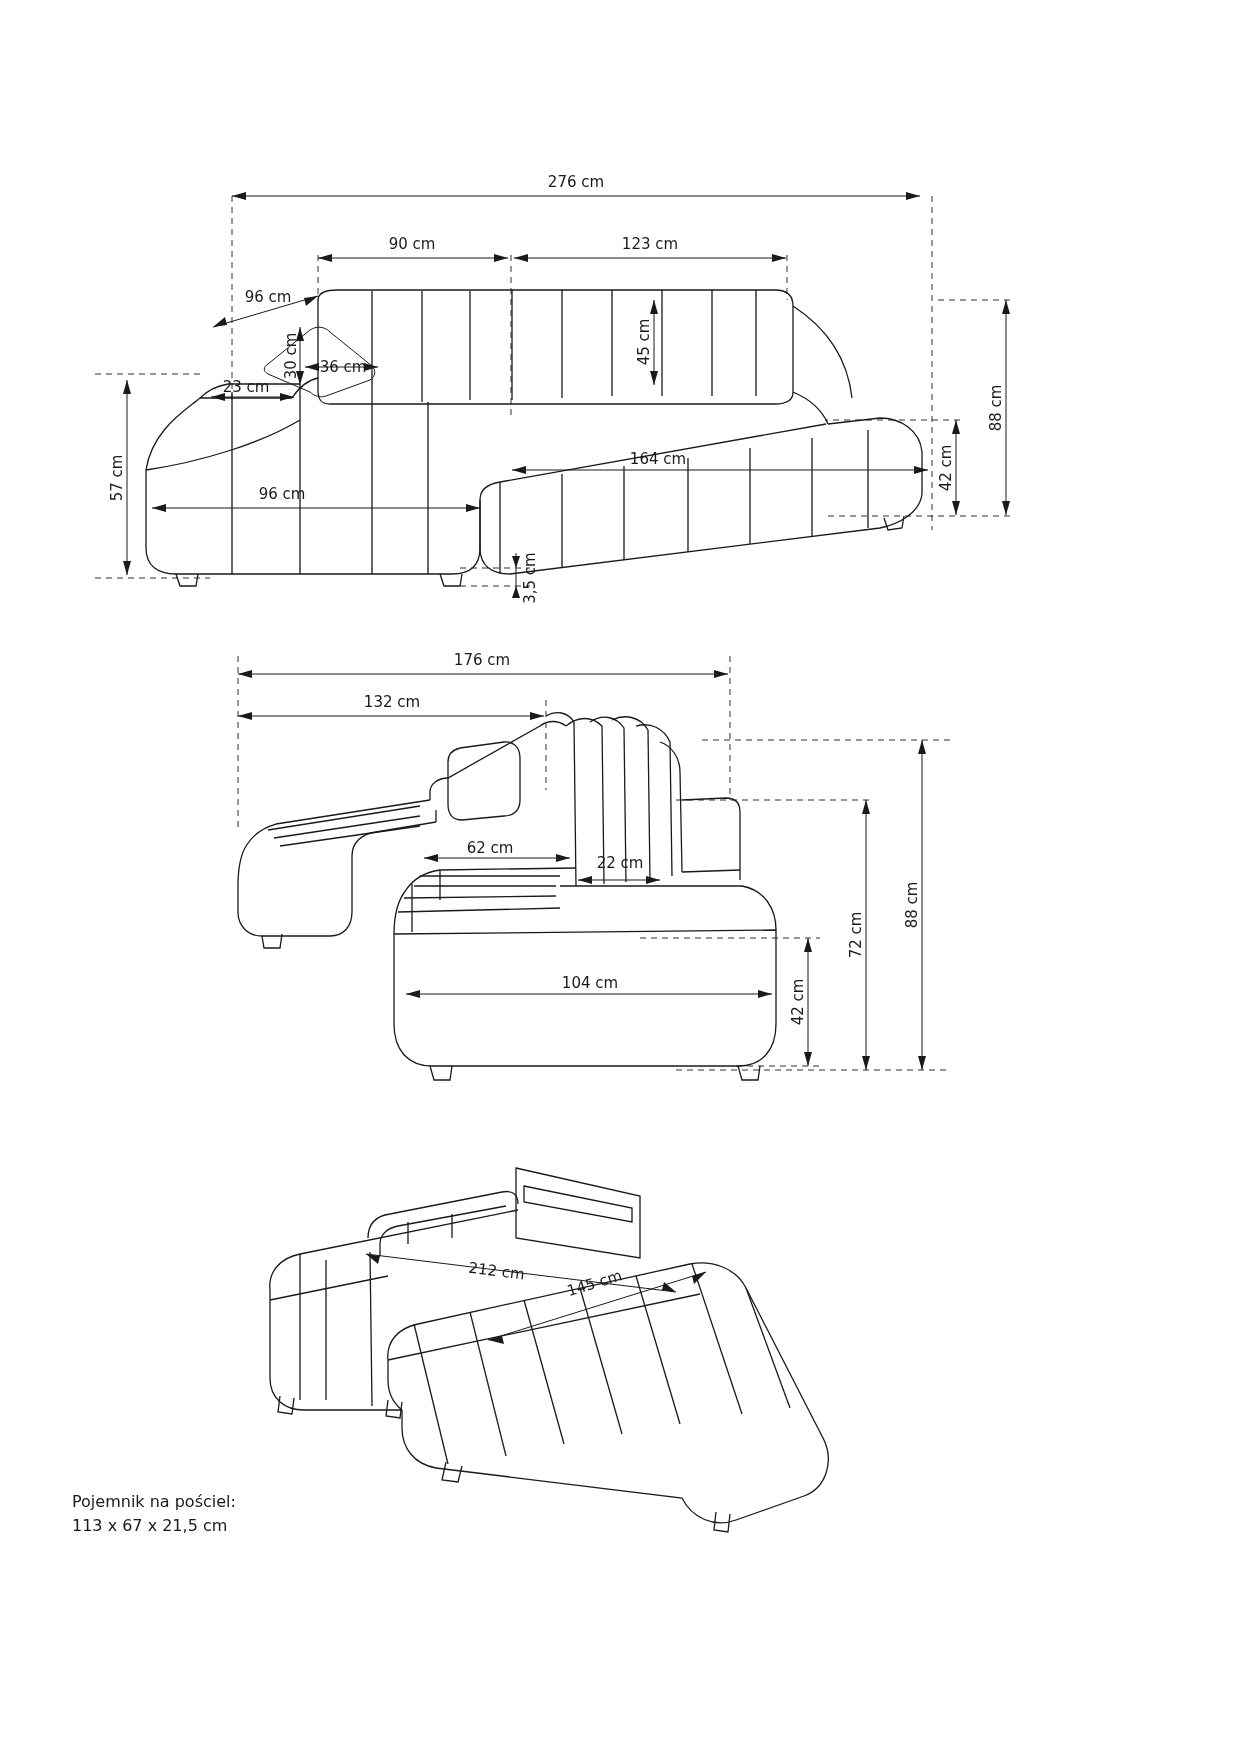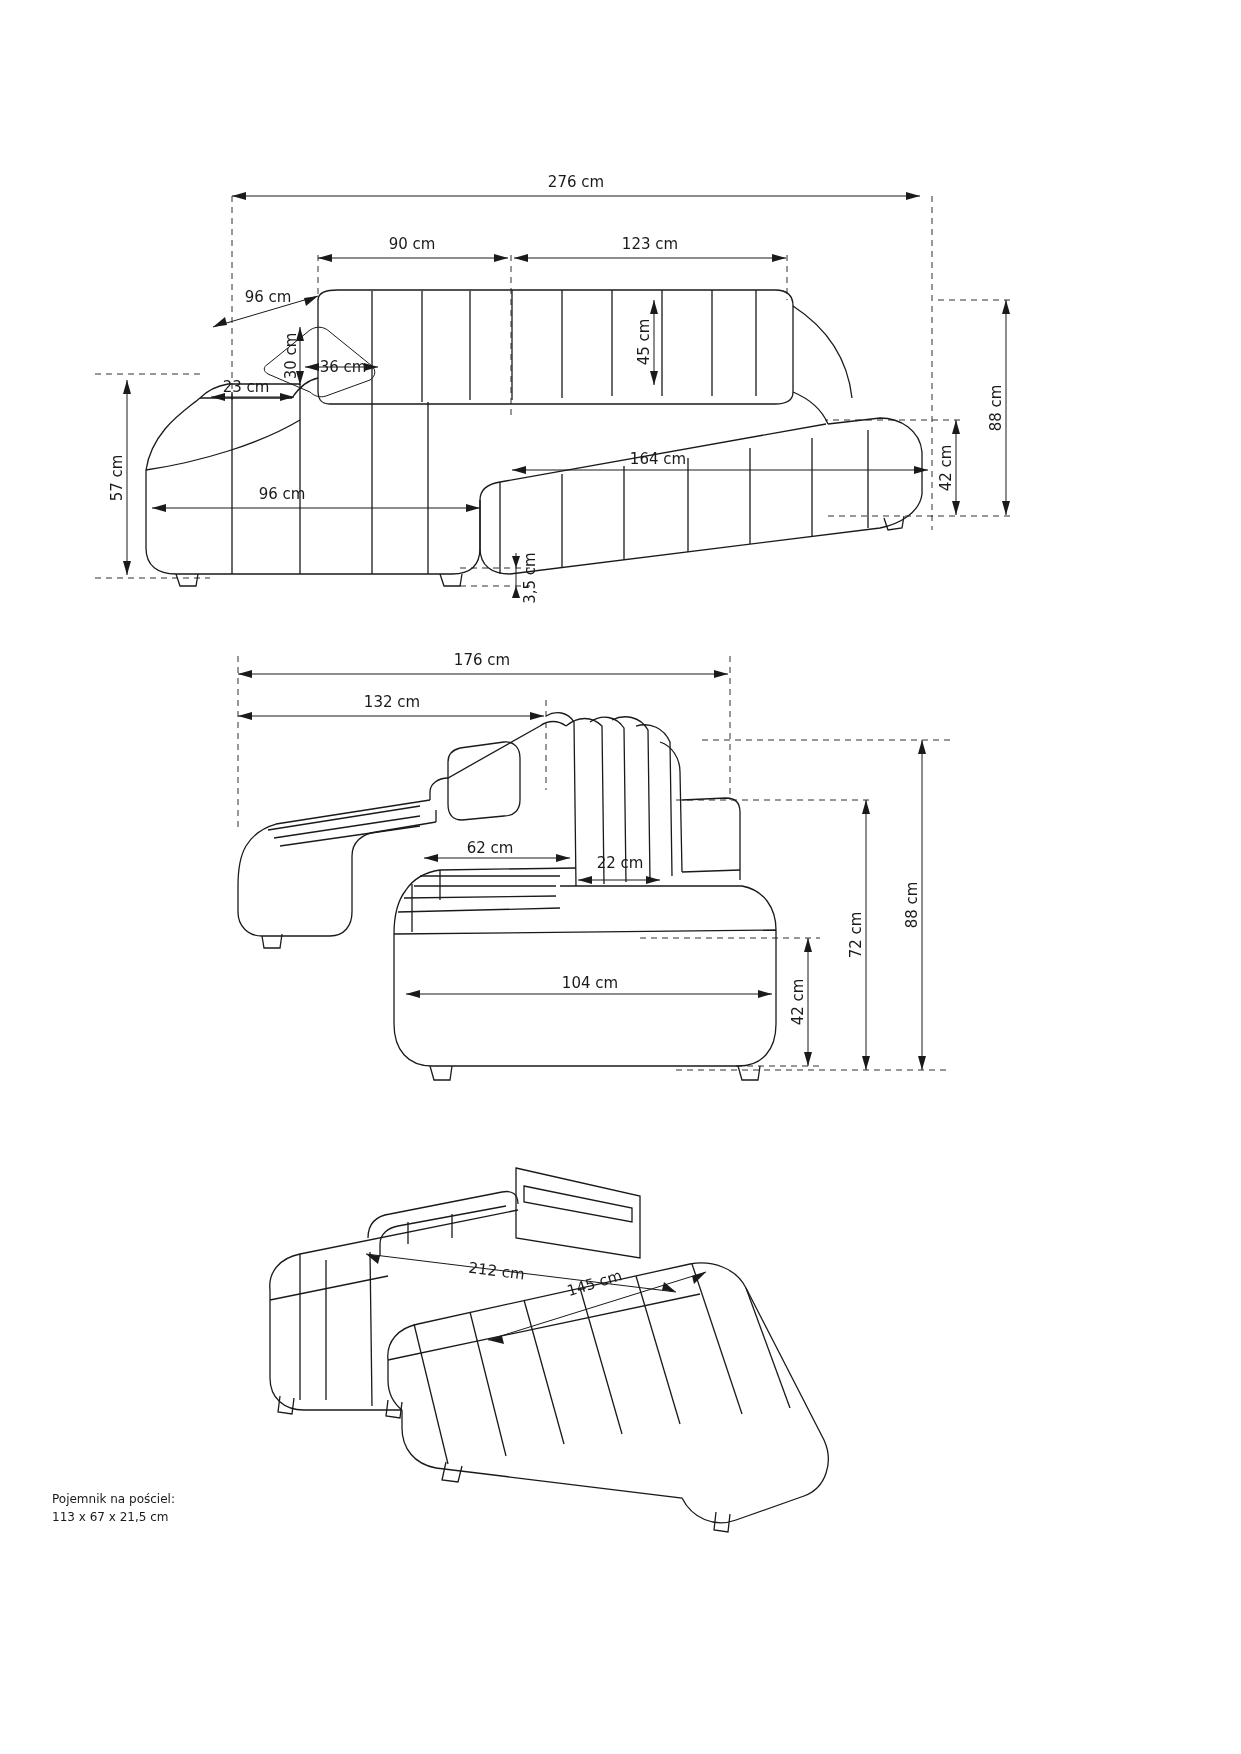--- a/index.html
+++ b/index.html
@@ -21,23 +21,23 @@
     width: 1241px;
     height: 1754px;
   }
   .dim-label {
     font-size: 15px;
     fill: #1a1a1a;
     font-family: "DejaVu Sans", "Liberation Sans", sans-serif;
   }
   .footnote {
     position: absolute;
-    left: 52px;
+    left: 72px;
     top: 1490px;
-    font-size: 12px;
+    font-size: 16px;
     line-height: 1.5;
     color: #1a1a1a;
     white-space: pre-line;
     font-family: "DejaVu Sans", "Liberation Sans", sans-serif;
   }
   svg { display: block; }
   .ln { stroke: #1a1a1a; fill: none; }
   .thin { stroke-width: 1; }
   .body-ln { stroke-width: 1.3; }
   .ext { stroke: #1a1a1a; stroke-width: 0.9; stroke-dasharray: 6 5; }

